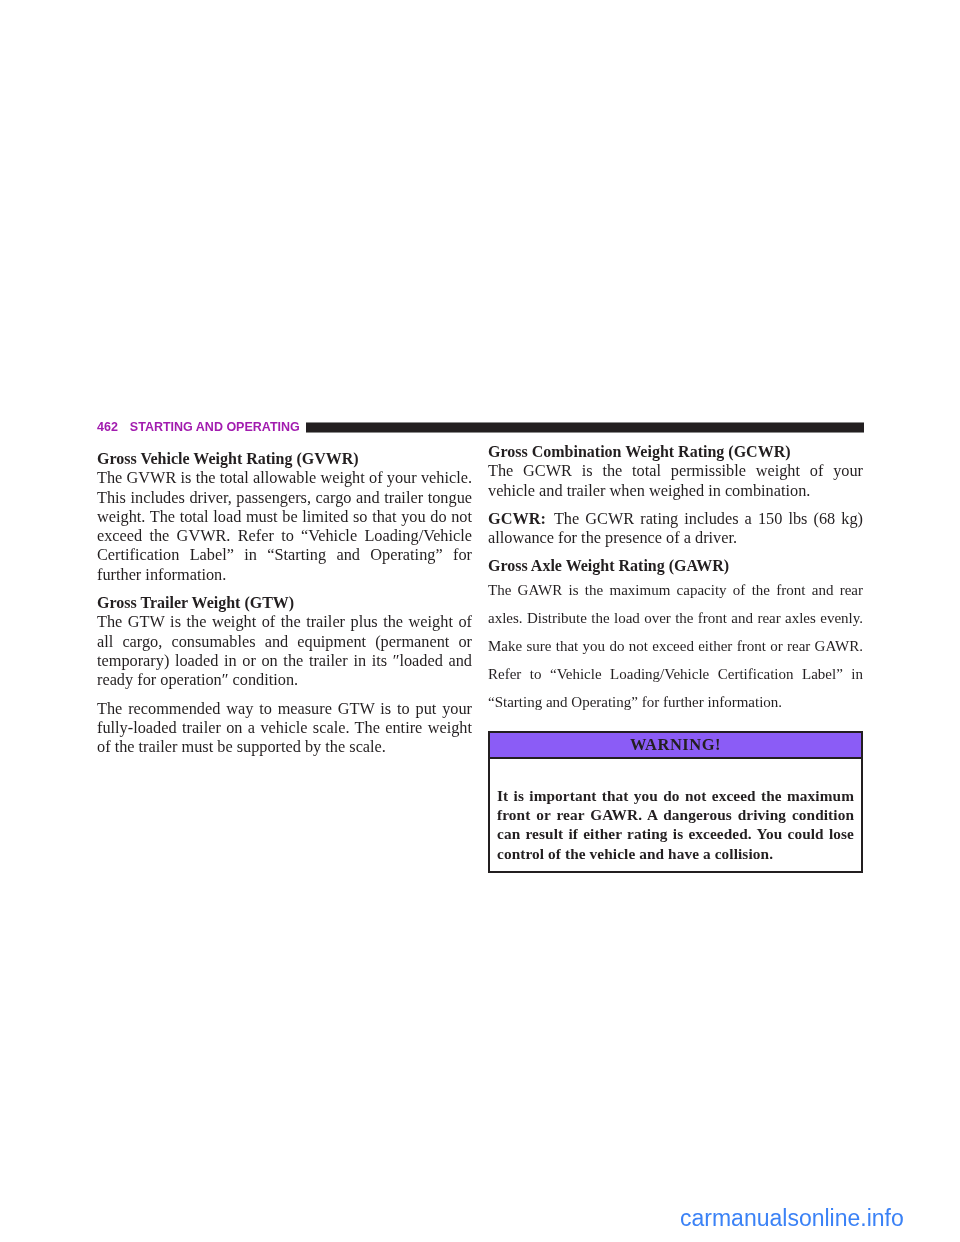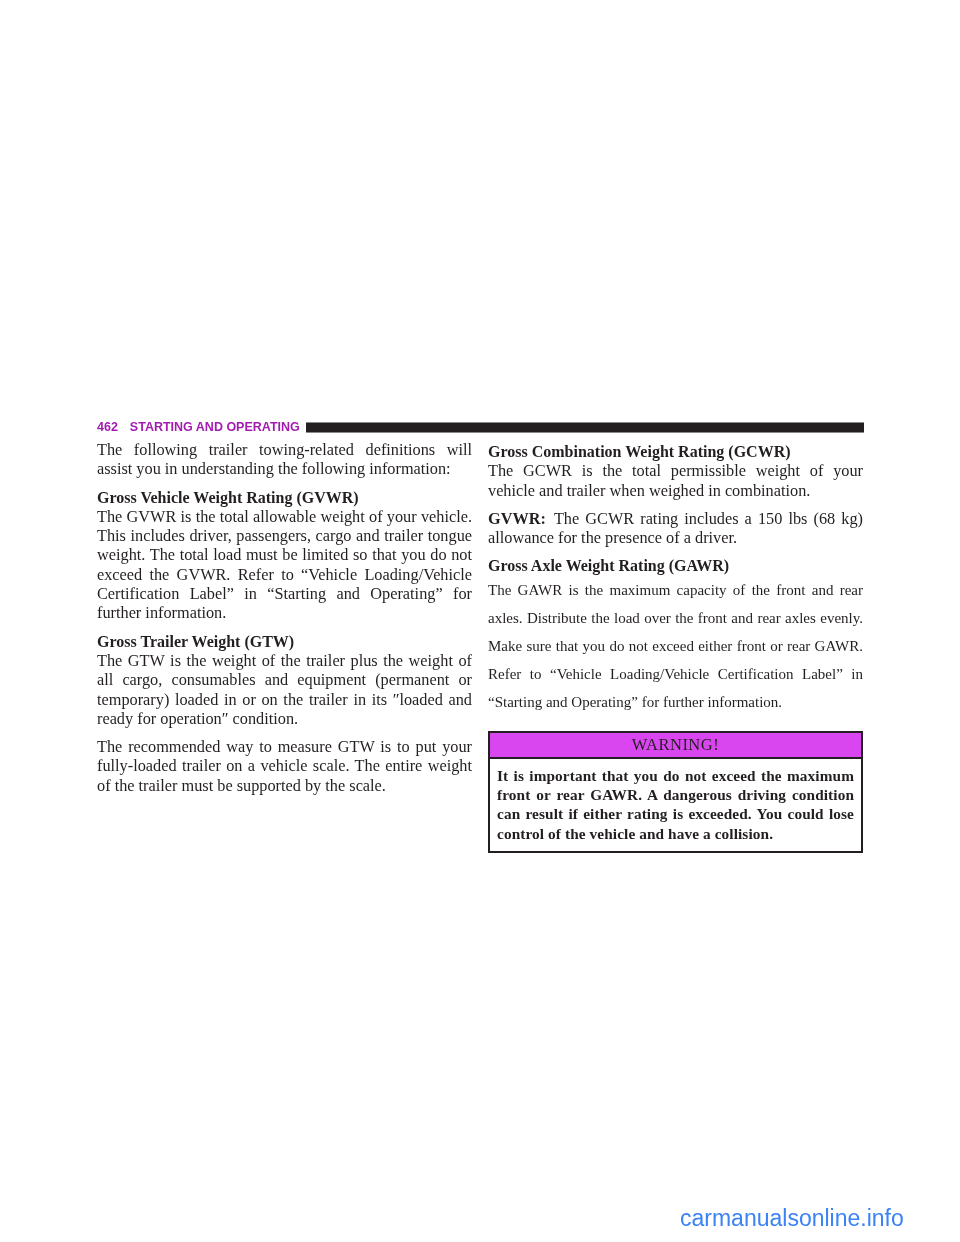--- a/index.html
+++ b/index.html
@@ -33,61 +33,60 @@
   }
   .sub-title { font-weight: bold; font-size: 16px; line-height: 19.3px; margin: 0; }
   p { margin: 0; text-align: justify; }
   .gap { height: 9px; }
   .note-label { font-weight: bold; margin-right: 8px; }
   .small { font-size: 15px; line-height: 28px; }
   .warning {
     margin-top: 15px; border: 2px solid #231f20; width: 371px;
   }
   .warning .wtitle {
-    background: #d946ef; border-bottom: 2px solid #231f20;
-    text-align: center; font-weight: normal; font-size: 16.5px;
+    background: #8b5cf6; border-bottom: 2px solid #231f20;
+    text-align: center; font-weight: bold; font-size: 16.5px;
     line-height: 24px; letter-spacing: 0.5px;
   }
   .warning .wbody {
     padding: 7px 7px 8px 7px; font-weight: bold; font-size: 15.3px;
-    line-height: 19.3px; text-align: justify; letter-spacing: 0.1px;
+    line-height: 19.3px; text-align: justify; letter-spacing: 0.1px; margin-top: 20px;
   }
   .watermark {
     position: absolute; left: 680px; top: 1205px;
     font-family: "Liberation Sans", "DejaVu Sans", sans-serif;
     font-size: 23px; color: #3b82f6;
   }
 </style>
 </head>
 <body>
 
 <div class="header">
   <span class="pnum">462</span>
   <span class="sec">STARTING AND OPERATING</span>
   <span class="bar"></span>
 </div>
 
 <div class="col left">
-  <p>The following trailer towing-related definitions will assist you in understanding the following information:</p>
   <div class="gap"></div>
   <h3 class="sub-title">Gross Vehicle Weight Rating (GVWR)</h3>
   <p>The GVWR is the total allowable weight of your vehicle. This includes driver, passengers, cargo and trailer tongue weight. The total load must be limited so that you do not exceed the GVWR. Refer to “Vehicle Loading/Vehicle Certification Label” in “Starting and Operating” for further information.</p>
   <div class="gap"></div>
   <h3 class="sub-title">Gross Trailer Weight (GTW)</h3>
   <p>The GTW is the weight of the trailer plus the weight of all cargo, consumables and equipment (permanent or temporary) loaded in or on the trailer in its ″loaded and ready for operation″ condition.</p>
   <div class="gap"></div>
   <p>The recommended way to measure GTW is to put your fully-loaded trailer on a vehicle scale. The entire weight of the trailer must be supported by the scale.</p>
 </div>
 
 <div class="col right">
   <div style="height:2px"></div>
   <h3 class="sub-title">Gross Combination Weight Rating (GCWR)</h3>
   <p>The GCWR is the total permissible weight of your vehicle and trailer when weighed in combination.</p>
   <div class="gap"></div>
-  <p><span class="note-label">GVWR:</span><span>The GCWR rating includes a 150 lbs (68 kg) allowance for the presence of a driver.</span></p>
+  <p><span class="note-label">GCWR:</span><span>The GCWR rating includes a 150 lbs (68 kg) allowance for the presence of a driver.</span></p>
   <div class="gap"></div>
   <h3 class="sub-title">Gross Axle Weight Rating (GAWR)</h3>
   <p class="small">The GAWR is the maximum capacity of the front and rear axles. Distribute the load over the front and rear axles evenly. Make sure that you do not exceed either front or rear GAWR. Refer to “Vehicle Loading/Vehicle Certification Label” in “Starting and Operating” for further information.</p>
   <div class="warning">
     <div class="wtitle">WARNING!</div>
     <div class="wbody">It is important that you do not exceed the maximum front or rear GAWR. A dangerous driving condition can result if either rating is exceeded. You could lose control of the vehicle and have a collision.</div>
   </div>
 </div>
 
 <div class="watermark">carmanualsonline.info</div>

